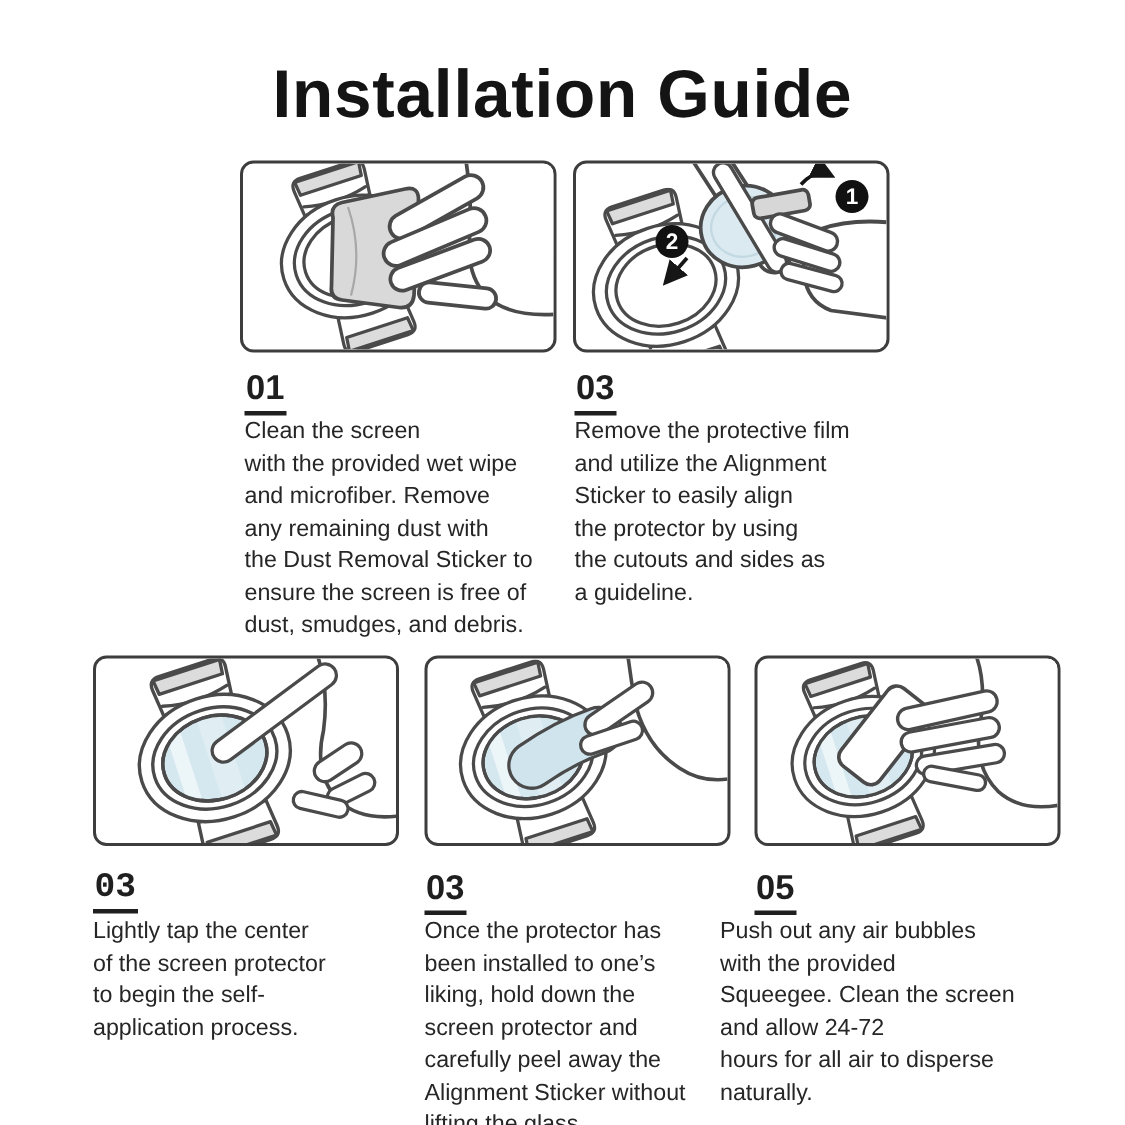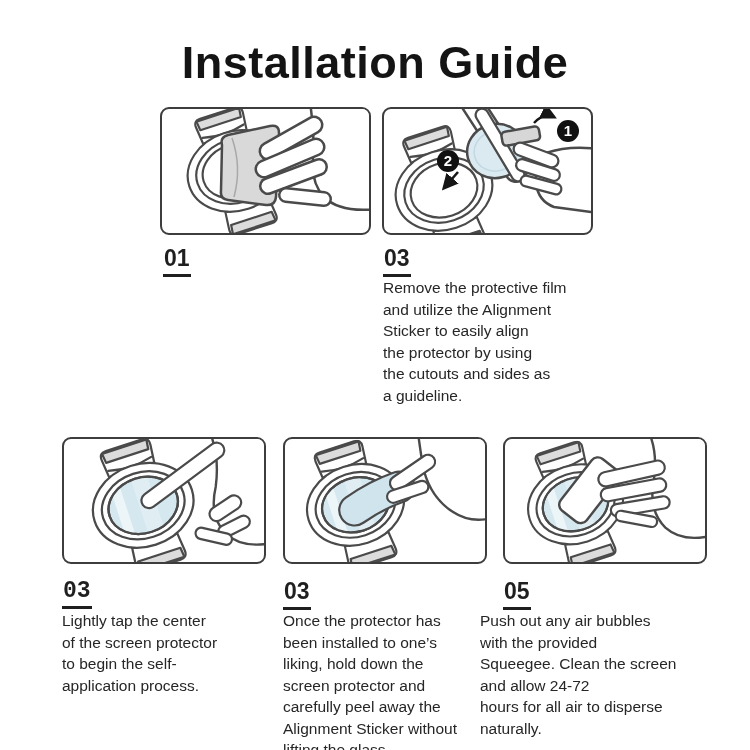--- a/index.html
+++ b/index.html
@@ -187,20 +187,27 @@
       </g>
     </svg>
   </div>
 
   <div class="stepnum n1">01</div>
   <div class="stepnum n2">03</div>
   <div class="stepnum n3">03</div>
   <div class="stepnum n4">03</div>
   <div class="stepnum n5">05</div>
 
+  <p class="steptext t1">Clean the screen
+with the provided wet wipe
+and microfiber. Remove
+any remaining dust with
+the Dust Removal Sticker to
+ensure the screen is free of
+dust, smudges, and debris.</p>
   <p class="steptext t2">Remove the protective film
 and utilize the Alignment
 Sticker to easily align
 the protector by using
 the cutouts and sides as
 a guideline.</p>
   <p class="steptext t4">Once the protector has
 been installed to one’s
 liking, hold down the
 screen protector and

